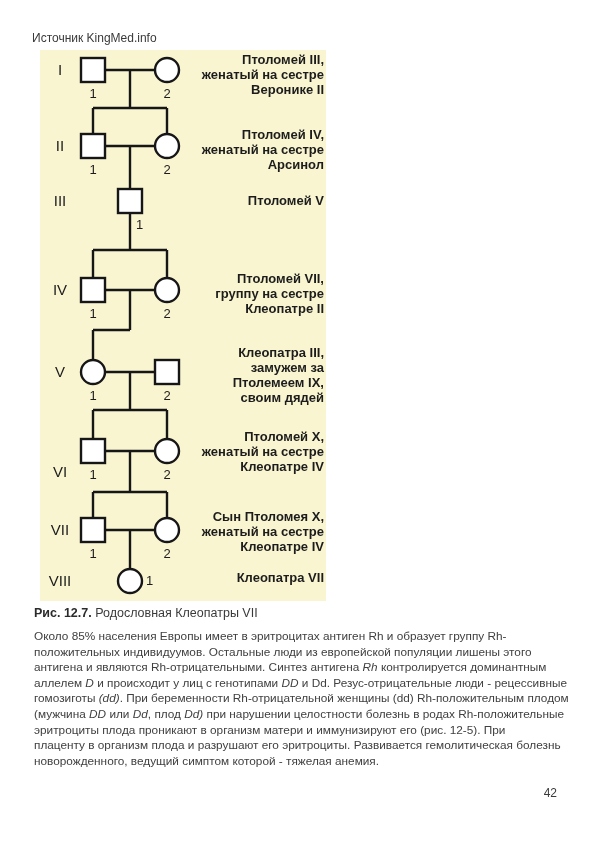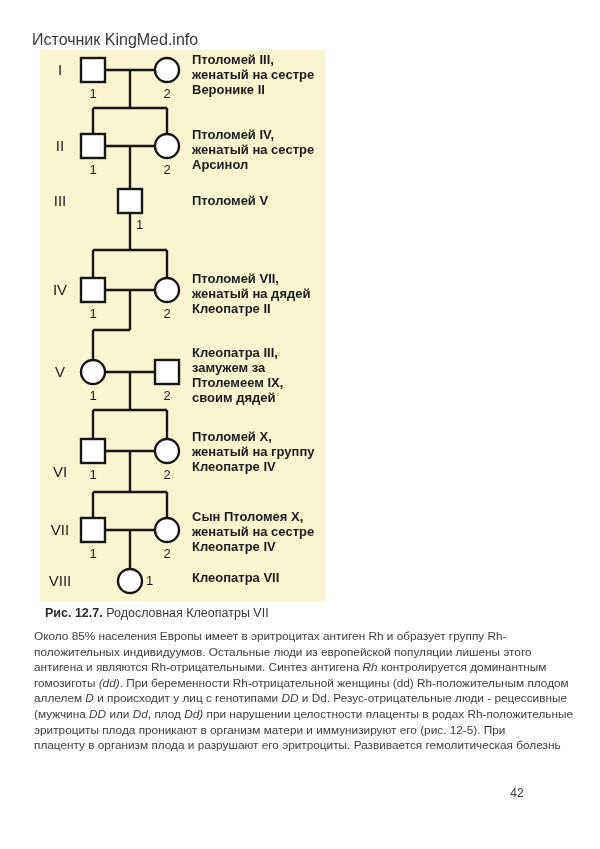--- a/index.html
+++ b/index.html
@@ -7,21 +7,21 @@
   body {
     position: relative;
     background: #ffffff;
     font-family: "Liberation Sans", "DejaVu Sans", sans-serif;
     color: #3d3d3d;
     overflow: hidden;
   }
   .source-note {
     position: absolute;
     left: 32px; top: 31px;
-    font-size: 16px;
+    font-size: 12px;
     color: #3a3a3a;
   }
   .figure-box {
     position: absolute;
     left: 40px; top: 50px;
     width: 286px; height: 551px;
     background: #f9f5d1;
   }
   .figure-box svg { position: absolute; left: 0; top: 0; }
   .numeral {
@@ -42,46 +42,47 @@
   }
   .memnum.side { text-align: left; }
   .genlabel {
     position: absolute;
     left: 152px; width: 132px;
     font-size: 13px;
     line-height: 15px;
     font-weight: bold;
     color: #1c1c1c;
     white-space: pre-line;
+    text-align: right;
   }
   .caption {
     position: absolute;
     left: 34px; top: 606px;
     font-size: 12.5px;
     color: #3a3a3a;
   }
-  .caption .cap-label { font-weight: bold; color: #2b2b2b; margin-left: 11px; }
+  .caption .cap-label { font-weight: bold; color: #2b2b2b; }
   .bodytext {
     position: absolute;
     left: 34px; top: 629px;
     width: 545px;
     font-size: 11.8px;
     color: #404040;
   }
   .bodyline {
     height: 15.6px;
     line-height: 15.6px;
     white-space: nowrap;
   }
   .bodyline i { font-style: italic; }
   .page-number {
     position: absolute;
     left: 477px; top: 786px;
     width: 80px;
-    text-align: center;
+    text-align: right;
     font-size: 12px;
     color: #3a3a3a;
   }
 </style>
 </head>
 <body>
 
 <div class="source-note">Источник KingMed.info</div>
 
 <div class="figure-box">
@@ -133,43 +134,44 @@
   <div class="memnum side" style="left:106px;top:524px">1</div>
 
   <div class="genlabel" style="top:2px">Птоломей III,
 женатый на сестре
 Веронике II</div>
   <div class="genlabel" style="top:77px">Птоломей IV,
 женатый на сестре
 Арсинол</div>
   <div class="genlabel" style="top:143px">Птоломей V</div>
   <div class="genlabel" style="top:221px">Птоломей VII,
-женатый на дядей
+группу на сестре
 Клеопатре II</div>
   <div class="genlabel" style="top:295px">Клеопатра III,
 замужем за
 Птолемеем IX,
 своим дядей</div>
   <div class="genlabel" style="top:379px">Птоломей X,
-женатый на группу
+женатый на сестре
 Клеопатре IV</div>
   <div class="genlabel" style="top:459px">Сын Птоломея X,
 женатый на сестре
 Клеопатре IV</div>
   <div class="genlabel" style="top:520px">Клеопатра VII</div>
 </div>
 
 <div class="caption">
   <span class="cap-label">Рис. 12.7.</span><span> Родословная Клеопатры VII</span>
 </div>
 
 <div class="bodytext">
   <div class="bodyline"><span>Около 85% населения Европы имеет в эритроцитах антиген Rh и образует группу Rh-</span></div>
   <div class="bodyline"><span>положительных индивидуумов. Остальные люди из европейской популяции лишены этого</span></div>
   <div class="bodyline"><span>антигена и являются Rh-отрицательными. Синтез антигена </span><i>Rh</i><span> контролируется доминантным</span></div>
+  <div class="bodyline"><span>аллелем </span><i>D</i><span> и происходит у лиц с генотипами </span><i>DD</i><span> и Dd. Резус-отрицательные люди - рецессивные</span></div>
   <div class="bodyline"><span>гомозиготы </span><i>(dd)</i><span>. При беременности Rh-отрицательной женщины (dd) Rh-положительным плодом</span></div>
-  <div class="bodyline"><span>аллелем </span><i>D</i><span> и происходит у лиц с генотипами </span><i>DD</i><span> и Dd. Резус-отрицательные люди - рецессивные</span></div>
-  <div class="bodyline"><span>(мужчина </span><i>DD</i><span> или </span><i>Dd</i><span>, плод </span><i>Dd)</i><span> при нарушении целостности плаценты в родах Rh-положительные</span></div>
+  <div class="bodyline"><span>(мужчина </span><i>DD</i><span> или </span><i>Dd</i><span>, плод </span><i>Dd)</i><span> при нарушении целостности болезнь в родах Rh-положительные</span></div>
   <div class="bodyline"><span>эритроциты плода проникают в организм матери и иммунизируют его (рис. 12-5). При</span></div>
   <div class="bodyline"><span>плаценту в организм плода и разрушают его эритроциты. Развивается гемолитическая болезнь</span></div>
+  <div class="bodyline"><span>новорожденного, ведущий симптом которой - тяжелая анемия.</span></div>
 </div>
 
 <div class="page-number">42</div>
 
 </body></html>

